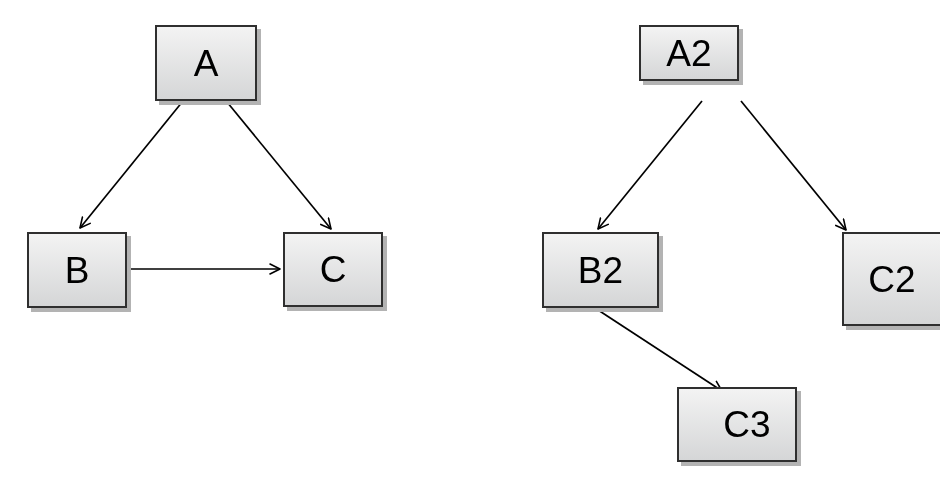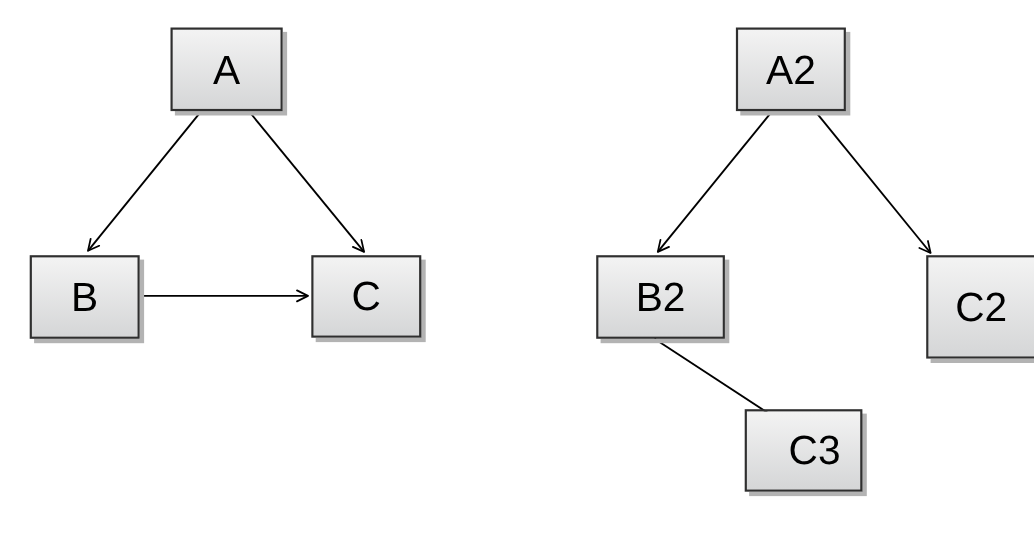--- a/index.html
+++ b/index.html
@@ -69,25 +69,25 @@
 
 <div class="node" style="left: 155px; top: 25px; width: 102px; height: 76px;">
       <span class="node-label">A</span>
     </div>
     <div class="node" style="left: 27px; top: 232px; width: 100px; height: 76px;">
       <span class="node-label">B</span>
     </div>
     <div class="node" style="left: 283px; top: 232px; width: 100px; height: 75px;">
       <span class="node-label">C</span>
     </div>
-    <div class="node" style="left: 669px; top: 25px; width: 100px; height: 76px;">
+    <div class="node" style="left: 639px; top: 25px; width: 100px; height: 56px;">
       <span class="node-label">A2</span>
     </div>
     <div class="node" style="left: 542px; top: 232px; width: 117px; height: 76px;">
       <span class="node-label">B2</span>
     </div>
     <div class="node" style="left: 842px; top: 232px; width: 100px; height: 94px;">
       <span class="node-label">C2</span>
     </div>
-    <div class="node" style="left: 677px; top: 372px; width: 107px; height: 75px; padding-left: 20px;">
+    <div class="node" style="left: 677px; top: 387px; width: 120px; height: 75px; padding-left: 20px;">
       <span class="node-label">C3</span>
     </div>
   </div>
 
 </body></html>

